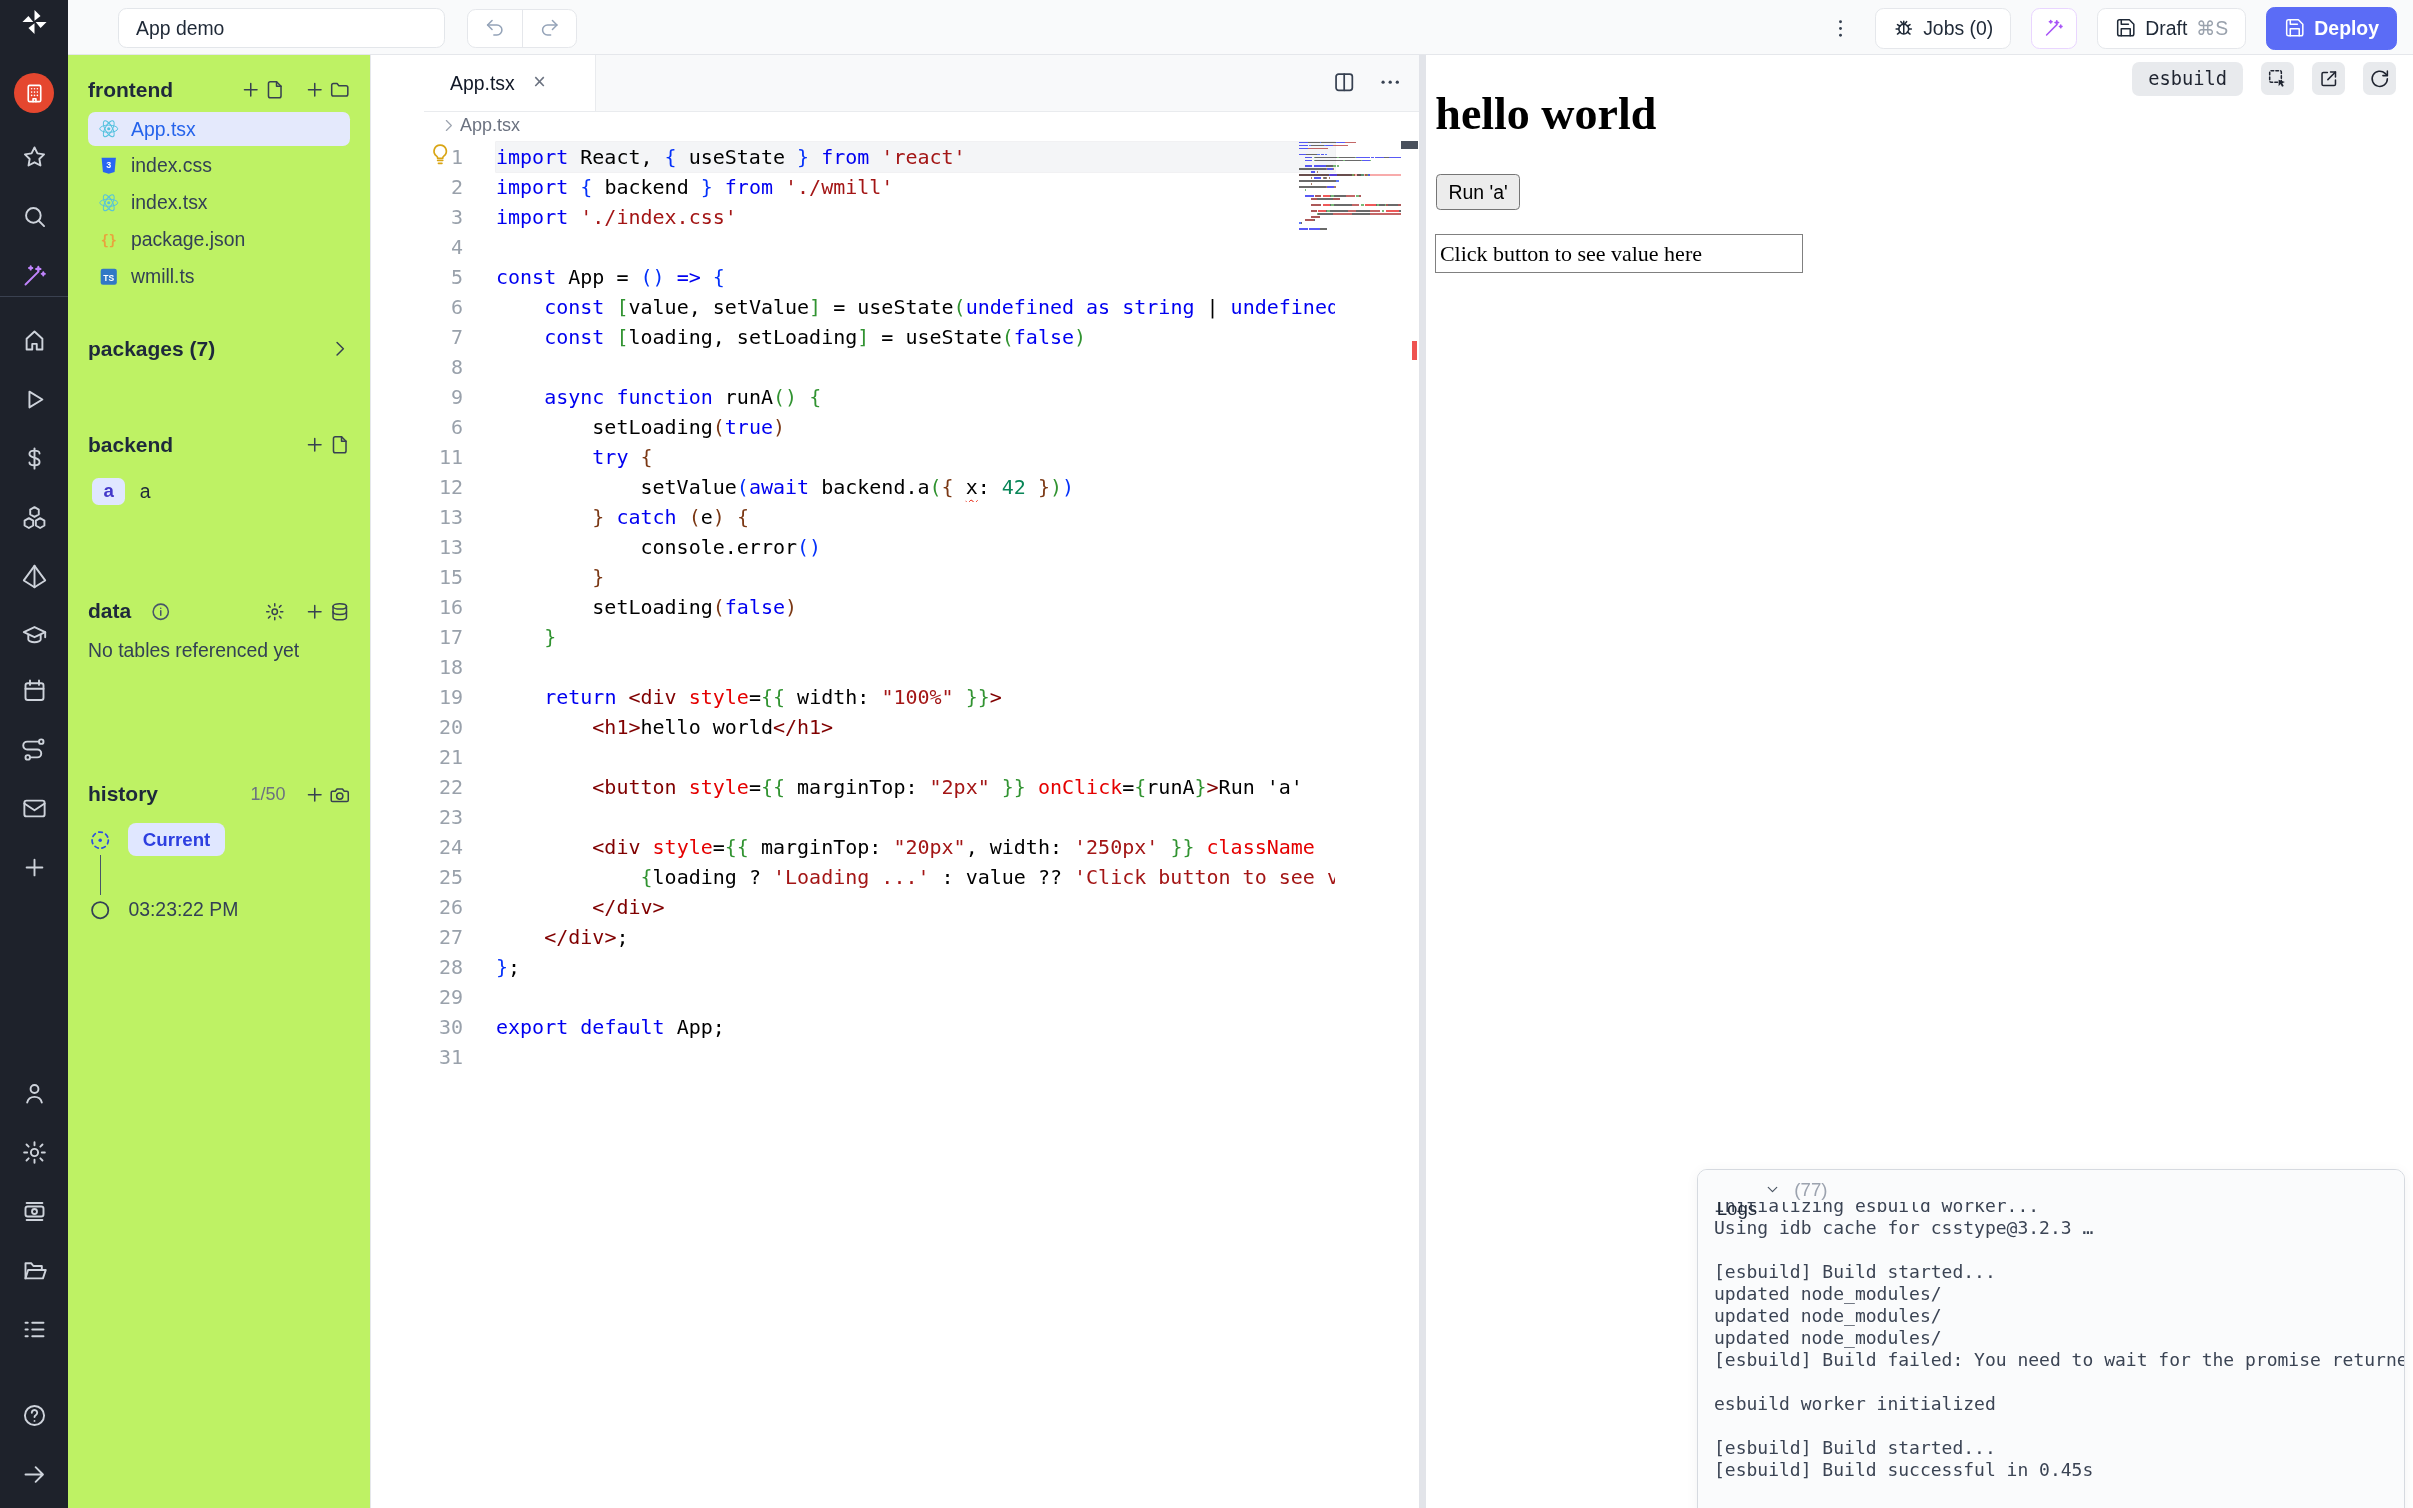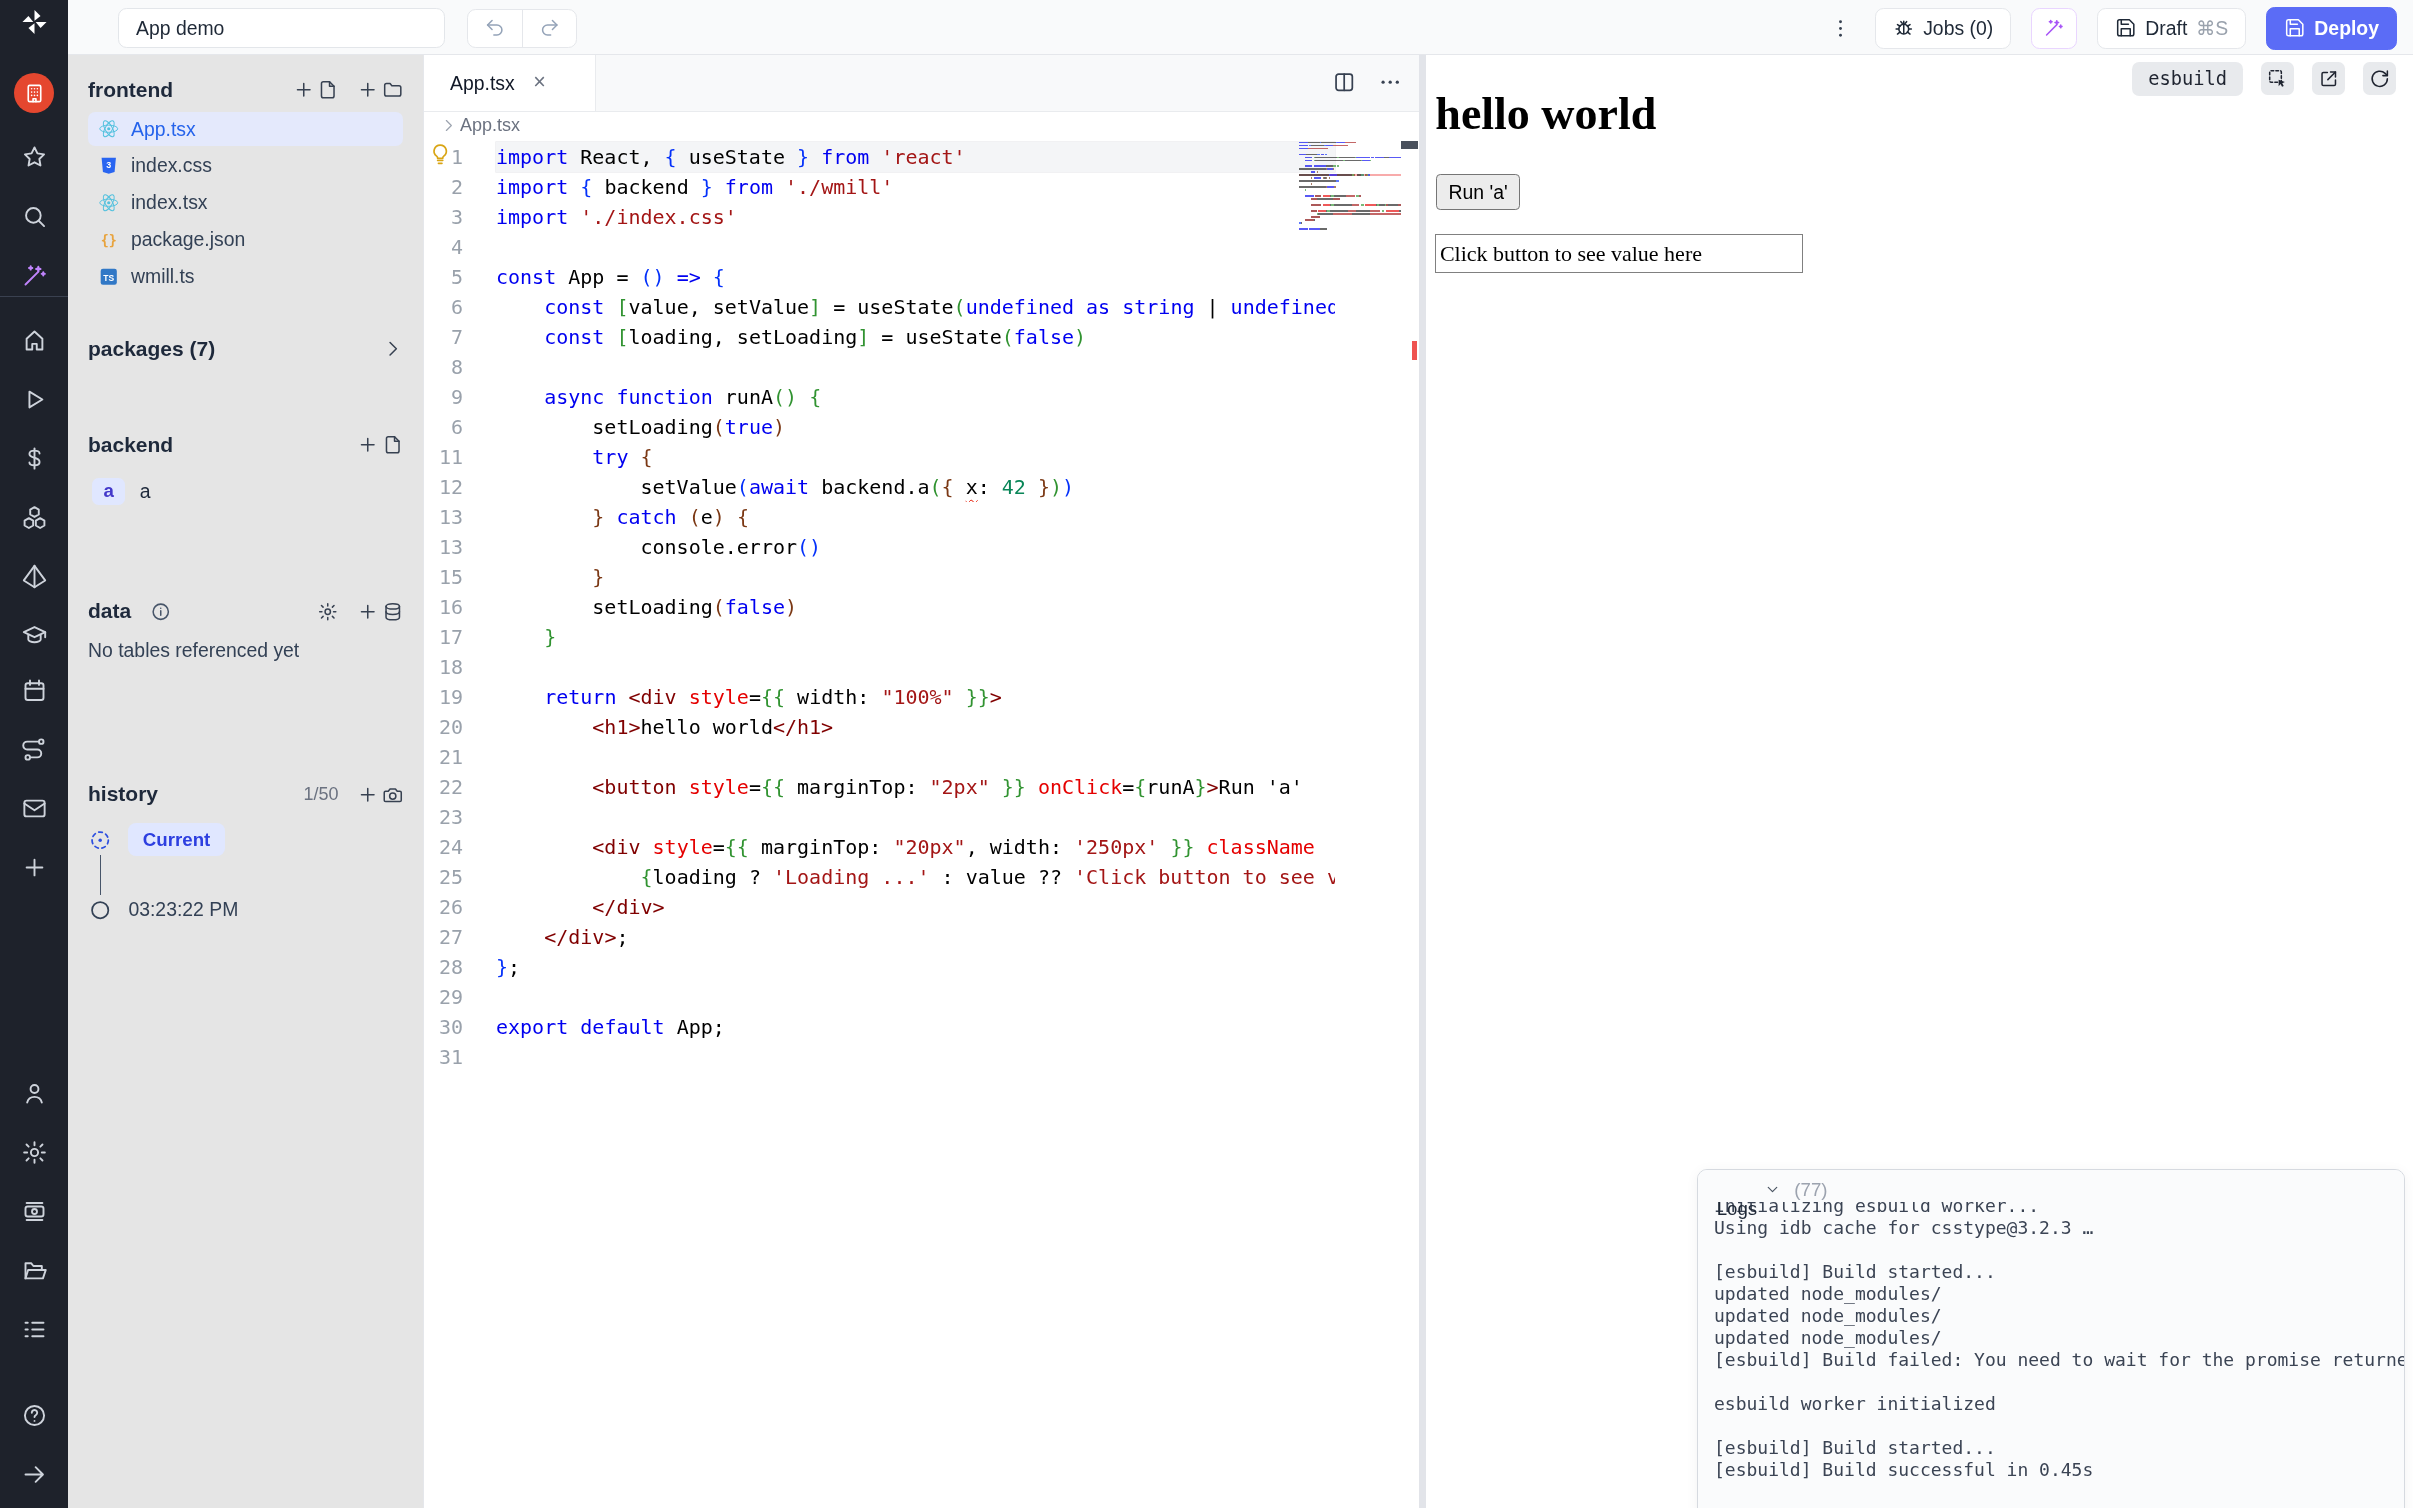--- a/index.html
+++ b/index.html
@@ -41,22 +41,22 @@
   .kebab svg { width:23px; height:23px; }
   .tb-btn { height:41px; border:1.4px solid #e5e7eb; border-radius:8.6px; background:#fff;
     display:flex; align-items:center; gap:8.6px; padding:0 17px; font-size:19.4px;
     color:#1f2937; font-weight:500; }
   .tb-btn svg { width:21.5px; height:21.5px; }
   .tb-ai { width:46px; padding:0; justify-content:center; border-color:#e9d5ff; color:#a855f7; }
   .shortcut { color:#9aa2ad; font-weight:400; }
   .deploy { background:#5b6cf6; border-color:#5b6cf6; color:#fff; font-weight:600; height:43px; }
 
   
-  .explorer { position:absolute; left:68px; top:55px; width:356px; height:1453px;
-    background:#e5e5e5; border-right:1.4px solid #e5e7eb; padding:0 20px; overflow:hidden; }
+  .explorer { position:absolute; left:68px; top:55px; width:303px; height:1453px;
+    background:#bef264; border-right:1.4px solid #e5e7eb; padding:0 20px; overflow:hidden; }
   .sec-head { display:flex; align-items:center; font-size:21px; font-weight:700;
     color:#1e293b; }
   .sec-head .spacer { flex:1; }
   .mini-ic { width:21.5px; height:21.5px; color:#374151; display:inline-flex; }
   .mini-ic svg { width:21.5px; height:21.5px; }
   .icon-pair { display:flex; align-items:center; gap:2.9px; }
   .head-icons { display:flex; align-items:center; gap:18.7px; }
   .files { margin-top:10px; display:flex; flex-direction:column; gap:2.9px; }
   .file-row { height:34px; display:flex; align-items:center; gap:11.5px; padding:0 10px;
     border-radius:7.2px; font-size:19.4px; color:#334155; }

